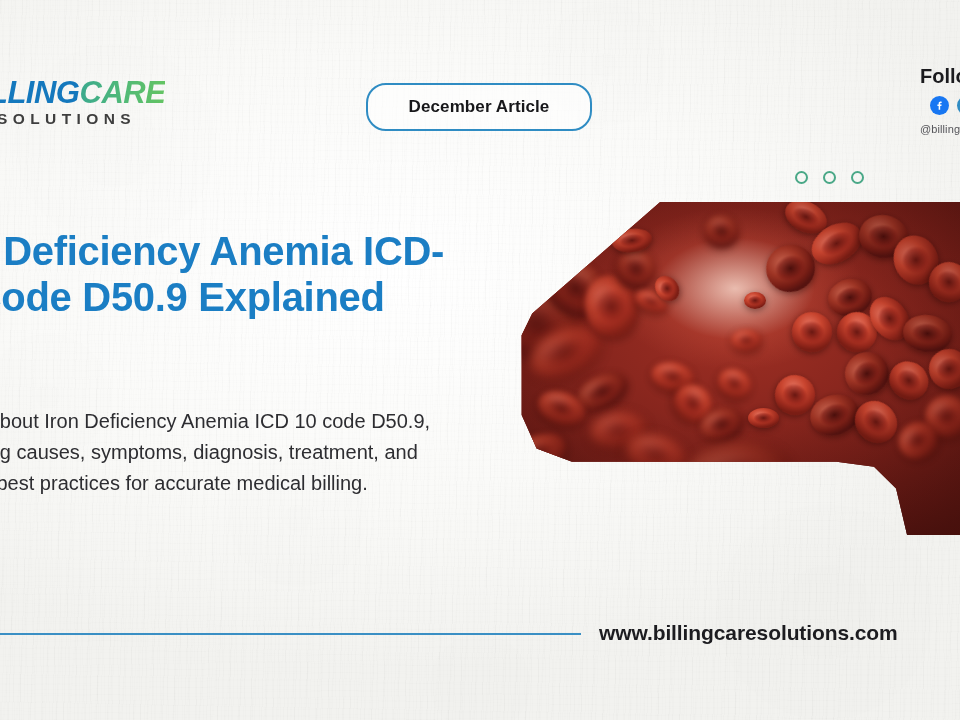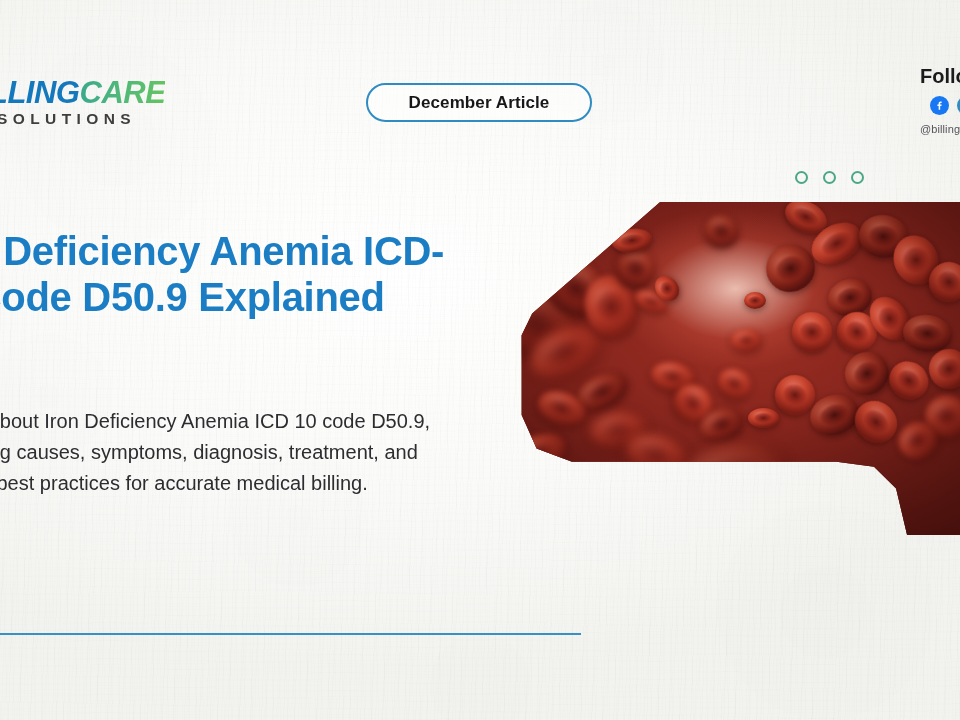--- a/index.html
+++ b/index.html
@@ -104,21 +104,21 @@
     line-height: 1;
     white-space: nowrap;
   }
 
   
   .pill {
     position: absolute;
     left: 366px;
     top: 83px;
     width: 226px;
-    height: 39px;
+    height: 48px;
     border: 2px solid #2f8cc3;
     border-radius: 20px;
     box-sizing: border-box;
     display: flex;
     align-items: center;
     justify-content: center;
     background: rgba(255,255,255,0.55);
   }
   .pill span {
     font-size: 17px;
@@ -370,14 +370,15 @@
       <div class="cell blur2" style="left:45%;  top:50%;  width:8%;   height:9%;   transform:rotate(28deg);"></div>
       <div class="cell blur1" style="left:52%;  top:62%;  width:7%;   height:6%;   transform:rotate(0deg);"></div>
       <div class="cell blur3 dark" style="left:36%;  top:72%;  width:26%;  height:22%;  transform:rotate(-8deg);"></div>
       <div class="cell blur3" style="left:24%;  top:70%;  width:14%;  height:12%;  transform:rotate(16deg);"></div>
       <div class="cell blur2" style="left:-2%;  top:70%;  width:13%;  height:11%;  transform:rotate(-22deg);"></div>
     </div>
     <div class="hero-vignette"></div>
   </div>
 
   <div class="footer-rule"></div>
+  <div class="footer-url">www.billingcaresolutions.com</div>
 
 </div>
 
 </body></html>

